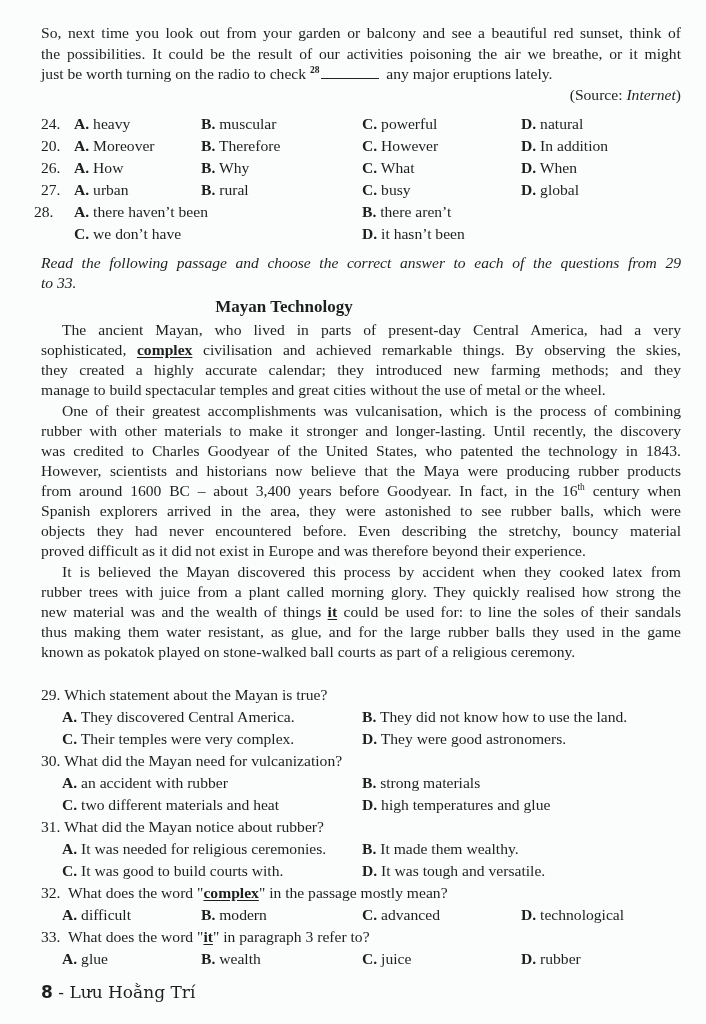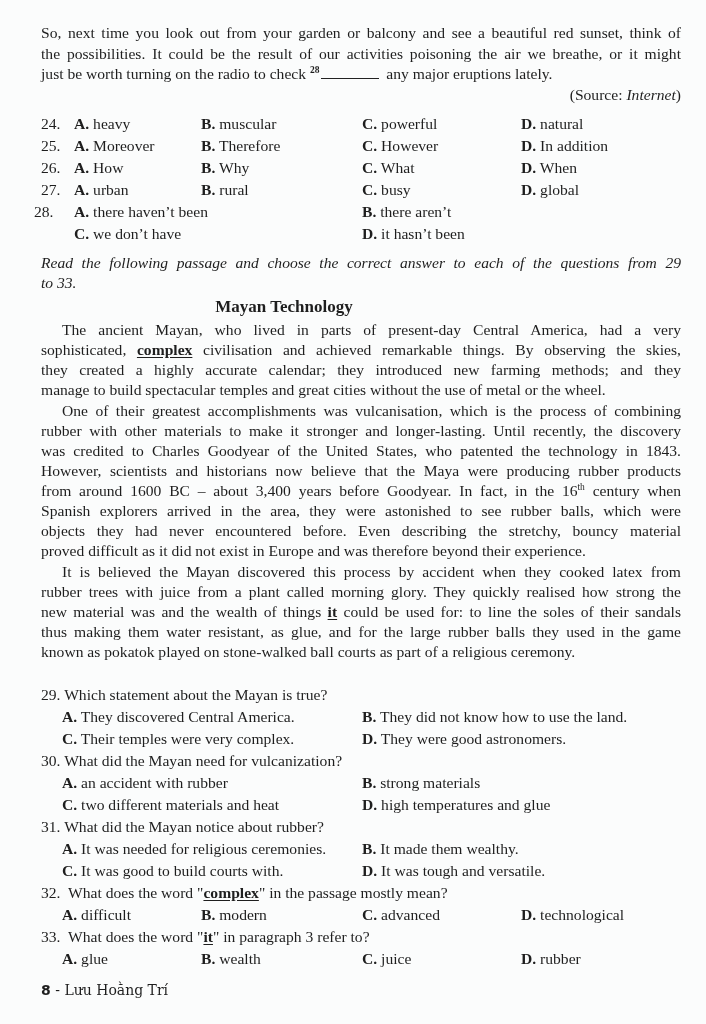--- a/index.html
+++ b/index.html
@@ -16,21 +16,21 @@
   .right { text-align: right; }
   .bold { font-weight: normal; }
   .ital { font-style: italic; }
   sup { font-size: 9.5px; line-height: 0; vertical-align: 6px; font-weight: bold; }
   .blank { display: inline-block; width: 58px; border-bottom: 1px solid #222; height: 12px; margin: 0 3px 0 2px; }
   .u { text-decoration: underline; text-underline-offset: 2px; font-weight: bold; }
   .q { position: absolute; font-size: 15.6px; line-height: 20px; white-space: nowrap; }
   .num { font-weight: normal; }
   .lt { font-weight: bold; }
   .title { position: absolute; left: 0; width: 568px; text-align: center; font-weight: bold; font-size: 17px; line-height: 22px; }
-  .footer { position: absolute; left: 41px; top: 982px; font-family: "DejaVu Serif", serif; font-size: 14px; }
+  .footer { position: absolute; left: 41px; top: 982px; font-family: "DejaVu Serif", serif; font-size: 17px; }
   .footer .pg { font-family: "DejaVu Sans", sans-serif; font-weight: bold; }
 </style>
 </head>
 <body>
 
 <div class="page">
 
   <div>
     <div class="line just" style="top:23px">So, next time you look out from your garden or balcony and see a beautiful red sunset, think of</div>
     <div class="line just" style="top:44px">the possibilities. It could be the result of our activities poisoning the air we breathe, or it might</div>
@@ -46,21 +46,21 @@
 
   <div>
     <div class="q" style="top:114px;left:41px">
       <span class="num">24.</span>
     </div>
     <div class="q" style="top:114px;left:74px"><span class="lt">A.</span> <span>heavy</span></div>
     <div class="q" style="top:114px;left:201px"><span class="lt">B.</span> <span>muscular</span></div>
     <div class="q" style="top:114px;left:362px"><span class="lt">C.</span> <span>powerful</span></div>
     <div class="q" style="top:114px;left:521px"><span class="lt">D.</span> <span>natural</span></div>
 
-    <div class="q" style="top:136px;left:41px"><span class="num">25.</span></div>
+    <div class="q" style="top:136px;left:41px"><span class="num">20.</span></div>
     <div class="q" style="top:136px;left:74px"><span class="lt">A.</span> <span>Moreover</span></div>
     <div class="q" style="top:136px;left:201px"><span class="lt">B.</span> <span>Therefore</span></div>
     <div class="q" style="top:136px;left:362px"><span class="lt">C.</span> <span>However</span></div>
     <div class="q" style="top:136px;left:521px"><span class="lt">D.</span> <span>In addition</span></div>
 
     <div class="q" style="top:158px;left:41px"><span class="num">26.</span></div>
     <div class="q" style="top:158px;left:74px"><span class="lt">A.</span> <span>How</span></div>
     <div class="q" style="top:158px;left:201px"><span class="lt">B.</span> <span>Why</span></div>
     <div class="q" style="top:158px;left:362px"><span class="lt">C.</span> <span>What</span></div>
     <div class="q" style="top:158px;left:521px"><span class="lt">D.</span> <span>When</span></div>

